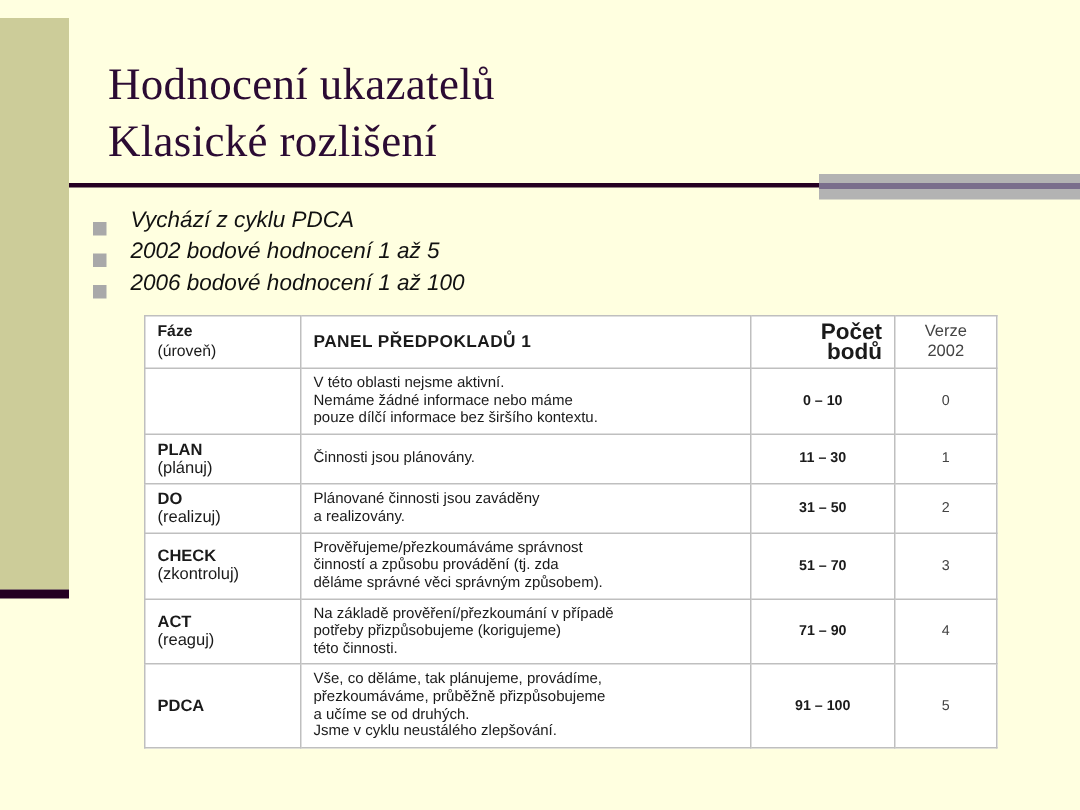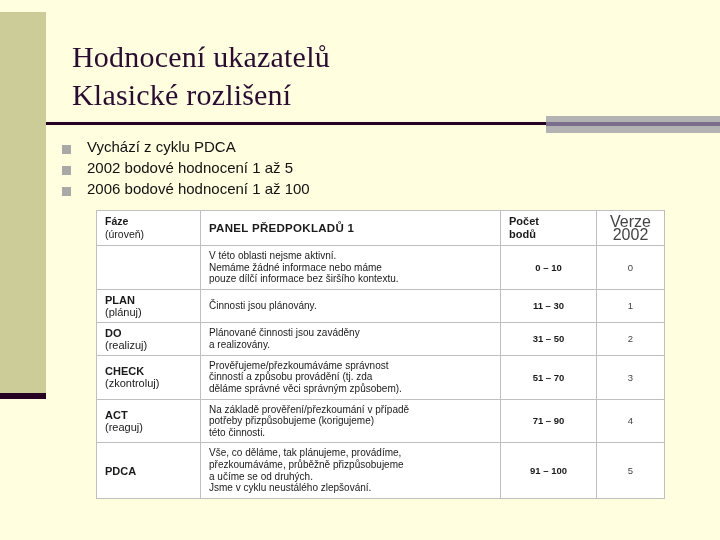--- a/index.html
+++ b/index.html
@@ -69,22 +69,23 @@
   }
 
   
   #bullets {
     position: absolute;
     left: 62px; top: 124px;
     width: 520px;
   }
   .bullet-row {
     display: flex;
-    align-items: center;
+    align-items: flex-end;
     height: 21px;
+    font-style: italic;
   }
   .bullet-marker {
     width: 9px; height: 9px;
     background: #A9A9A9;
     margin-top: 5px;
     margin-right: 16px;
     flex: 0 0 auto;
   }
   .bullet-text {
     font-family: "Liberation Sans", sans-serif;
@@ -129,27 +130,27 @@
     color: #1A1A1A;
     line-height: 13px;
   }
   thead th.h-phase .sub { font-weight: normal; }
   thead th.h-panel {
     font-size: 11.5px;
     color: #1A1A1A;
     letter-spacing: 0.3px;
   }
   thead th.h-points {
+    font-size: 15px;
+    color: #1A1A1A;
+    text-align: right;
+    line-height: 13px;
+  }
+  thead th.h-ver {
     font-size: 11px;
-    color: #1A1A1A;
-    text-align: left;
-    line-height: 13px;
-  }
-  thead th.h-ver {
-    font-size: 16px;
     color: #444444;
     text-align: center;
     font-weight: normal;
     line-height: 13px;
   }
 
   td.phase {
     background: #E2E2E2;
     font-size: 11px;
     line-height: 12px;

